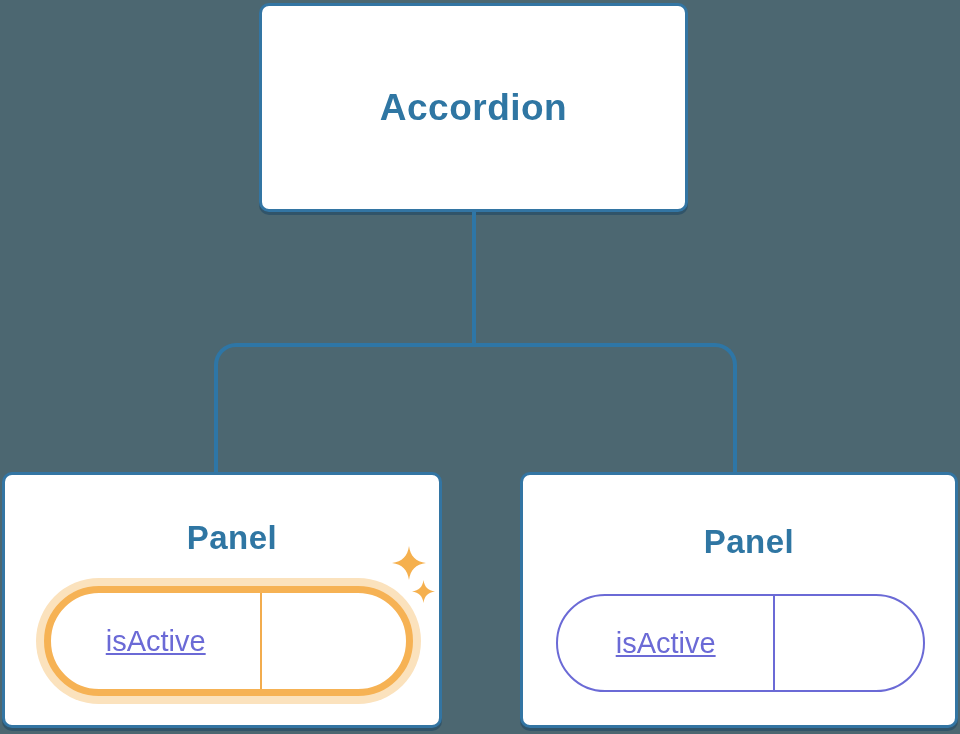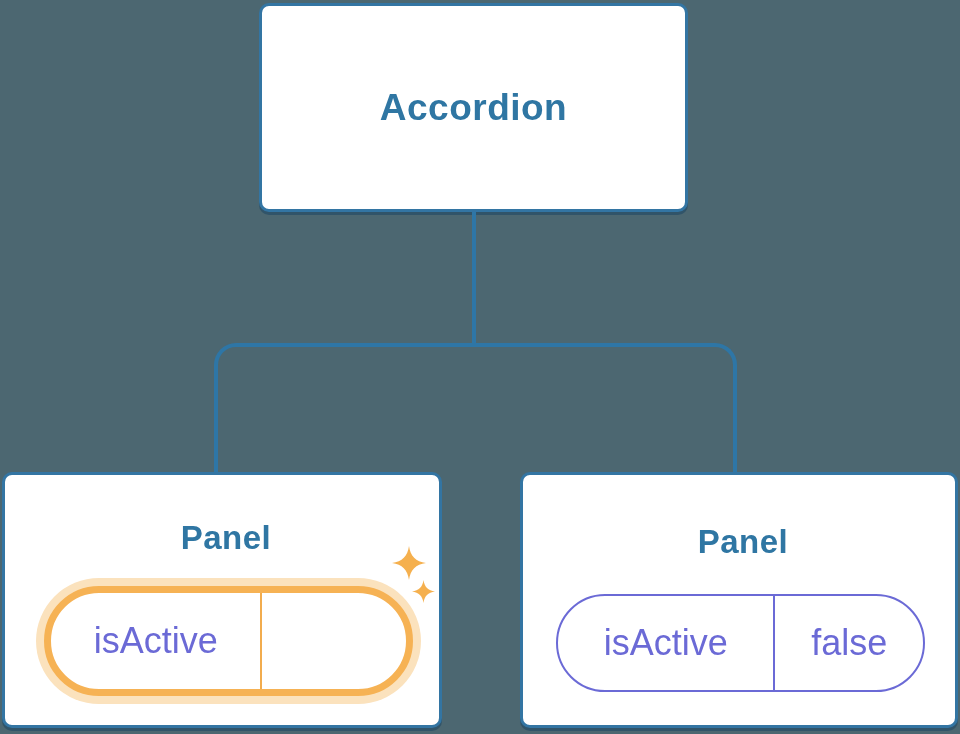--- a/index.html
+++ b/index.html
@@ -33,21 +33,21 @@
     color: #2F76A3;
     letter-spacing: 0.5px;
   }
 
   .panel-node { top: 472px; height: 256px; }
   .panel-left  { left: 2px;   width: 440px; }
   .panel-right { left: 520px; width: 438px; }
 
   .panel-title {
     position: absolute;
-    left: 4px; width: 100%;
+    left: 10px; width: 100%;
     text-align: center;
     font-size: 33px;
     font-weight: 600;
     color: #2F76A3;
     letter-spacing: 0.5px;
   }
   .panel-left  .panel-title { top: 44px; }
   .panel-right .panel-title { top: 48px; }
 
   
@@ -70,22 +70,23 @@
   .pill {
     position: absolute;
     display: flex;
     align-items: stretch;
     background: #ffffff;
   }
   .pill-cell {
     display: flex;
     align-items: center;
     justify-content: center;
-    font-size: 36px;
+    font-size: 29px;
     color: #6B6AD6;
+    text-decoration: underline;
   }
   .pill-key   { flex: 0 0 59%; }
   .pill-value { flex: 1 1 auto; }
   .pill-divider { width: 2px; }
 
   .pill-active {
     left: 39px; top: 111px;
     width: 369px; height: 110px;
     border: 7px solid #F6B254;
     border-radius: 60px;
@@ -137,17 +138,16 @@
       <path d="M50 0 C54 30 70 46 100 50 C70 54 54 70 50 100 C46 70 30 54 0 50 C30 46 46 30 50 0 Z" fill="#F5B04E"></path>
     </svg>
   </div>
 
   <div class="node panel-node panel-right">
     <div class="panel-title">Panel</div>
 
     <div class="pill pill-inactive">
       <div class="pill-cell pill-key">isActive</div>
       <div class="pill-divider"></div>
-      <div class="pill-cell pill-value">false</div>
     </div>
   </div>
 
 </div>
 
 </body></html>

